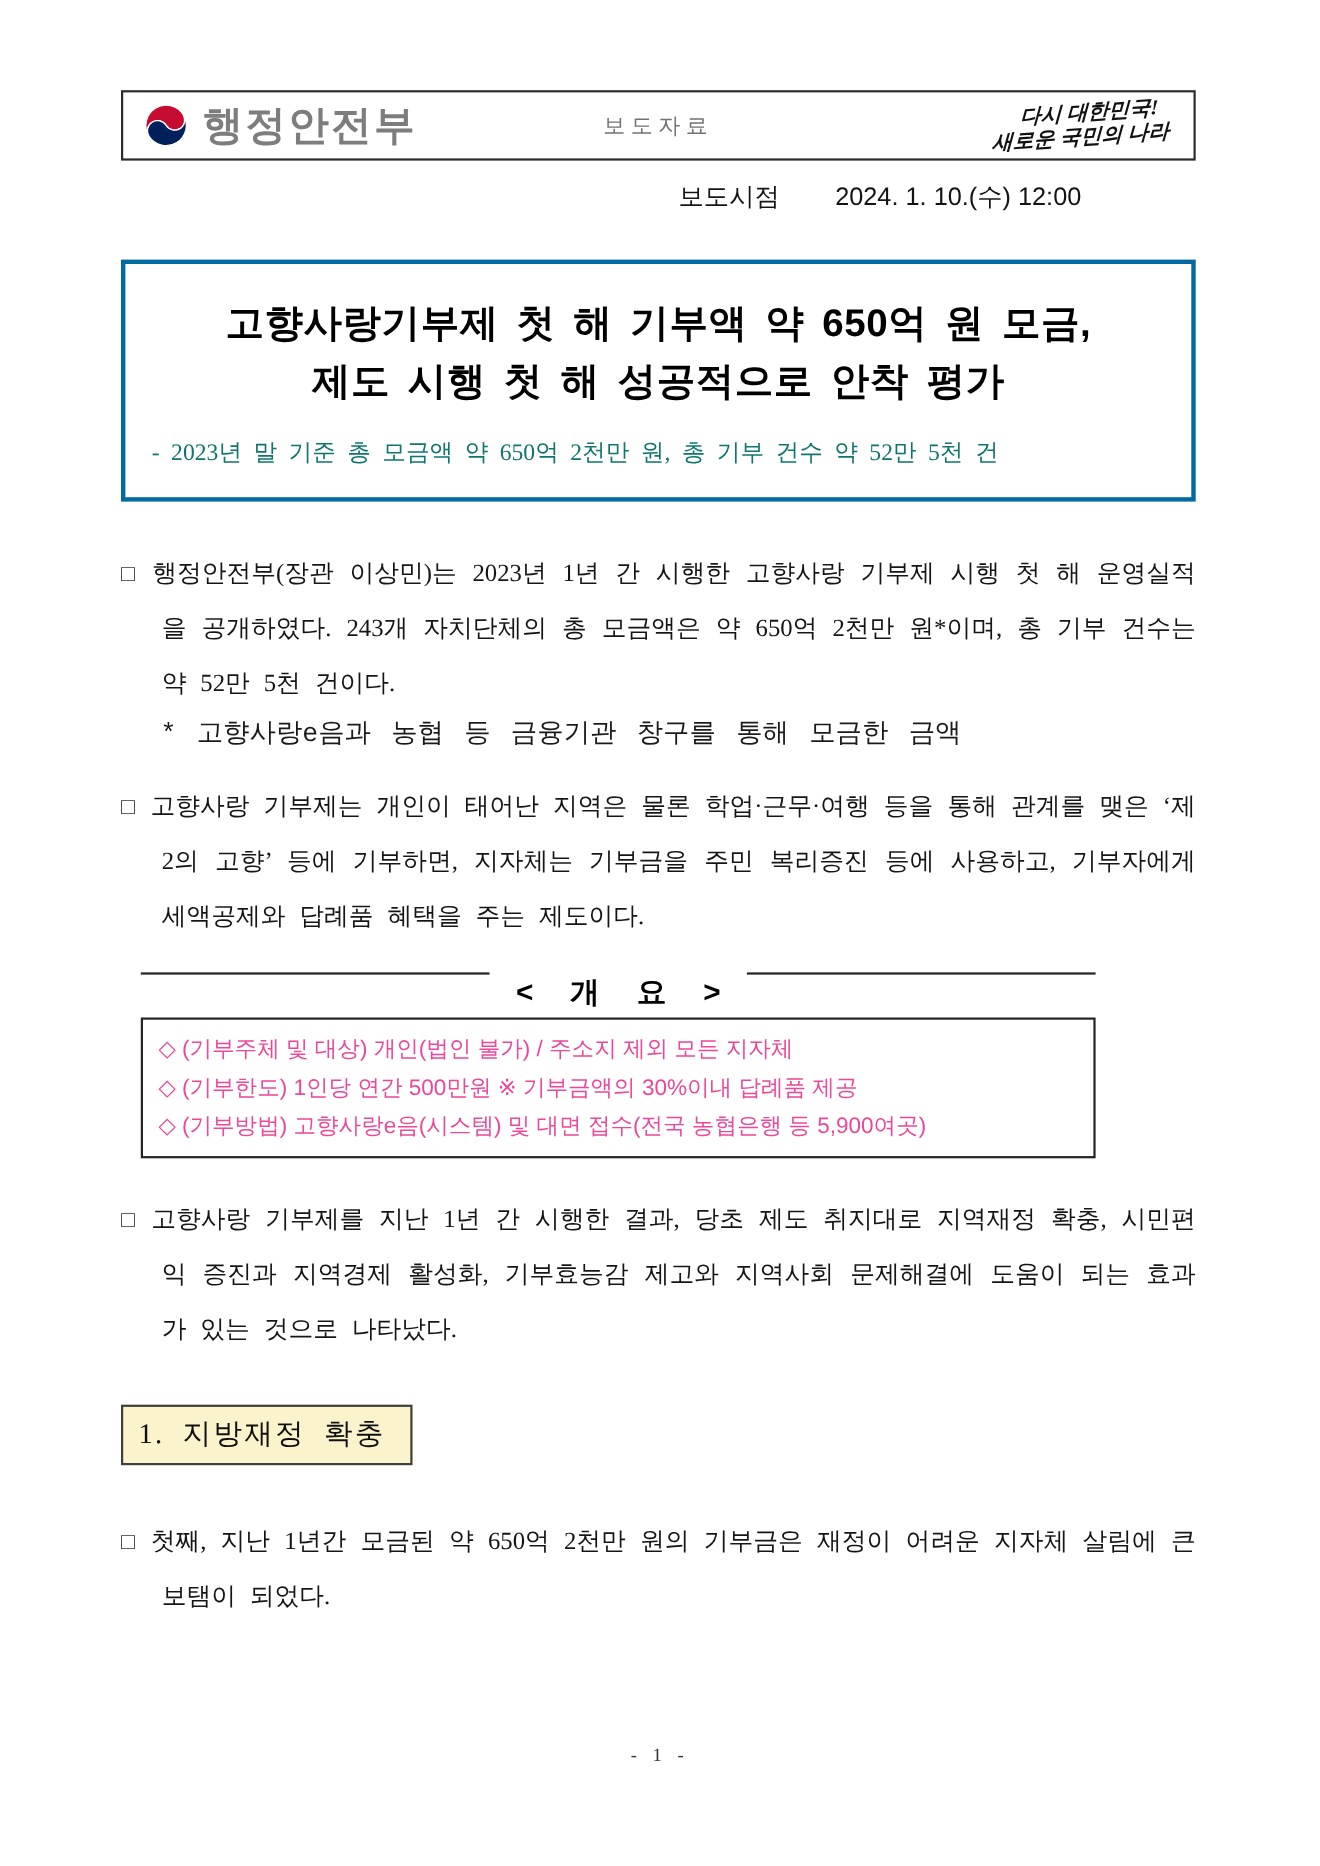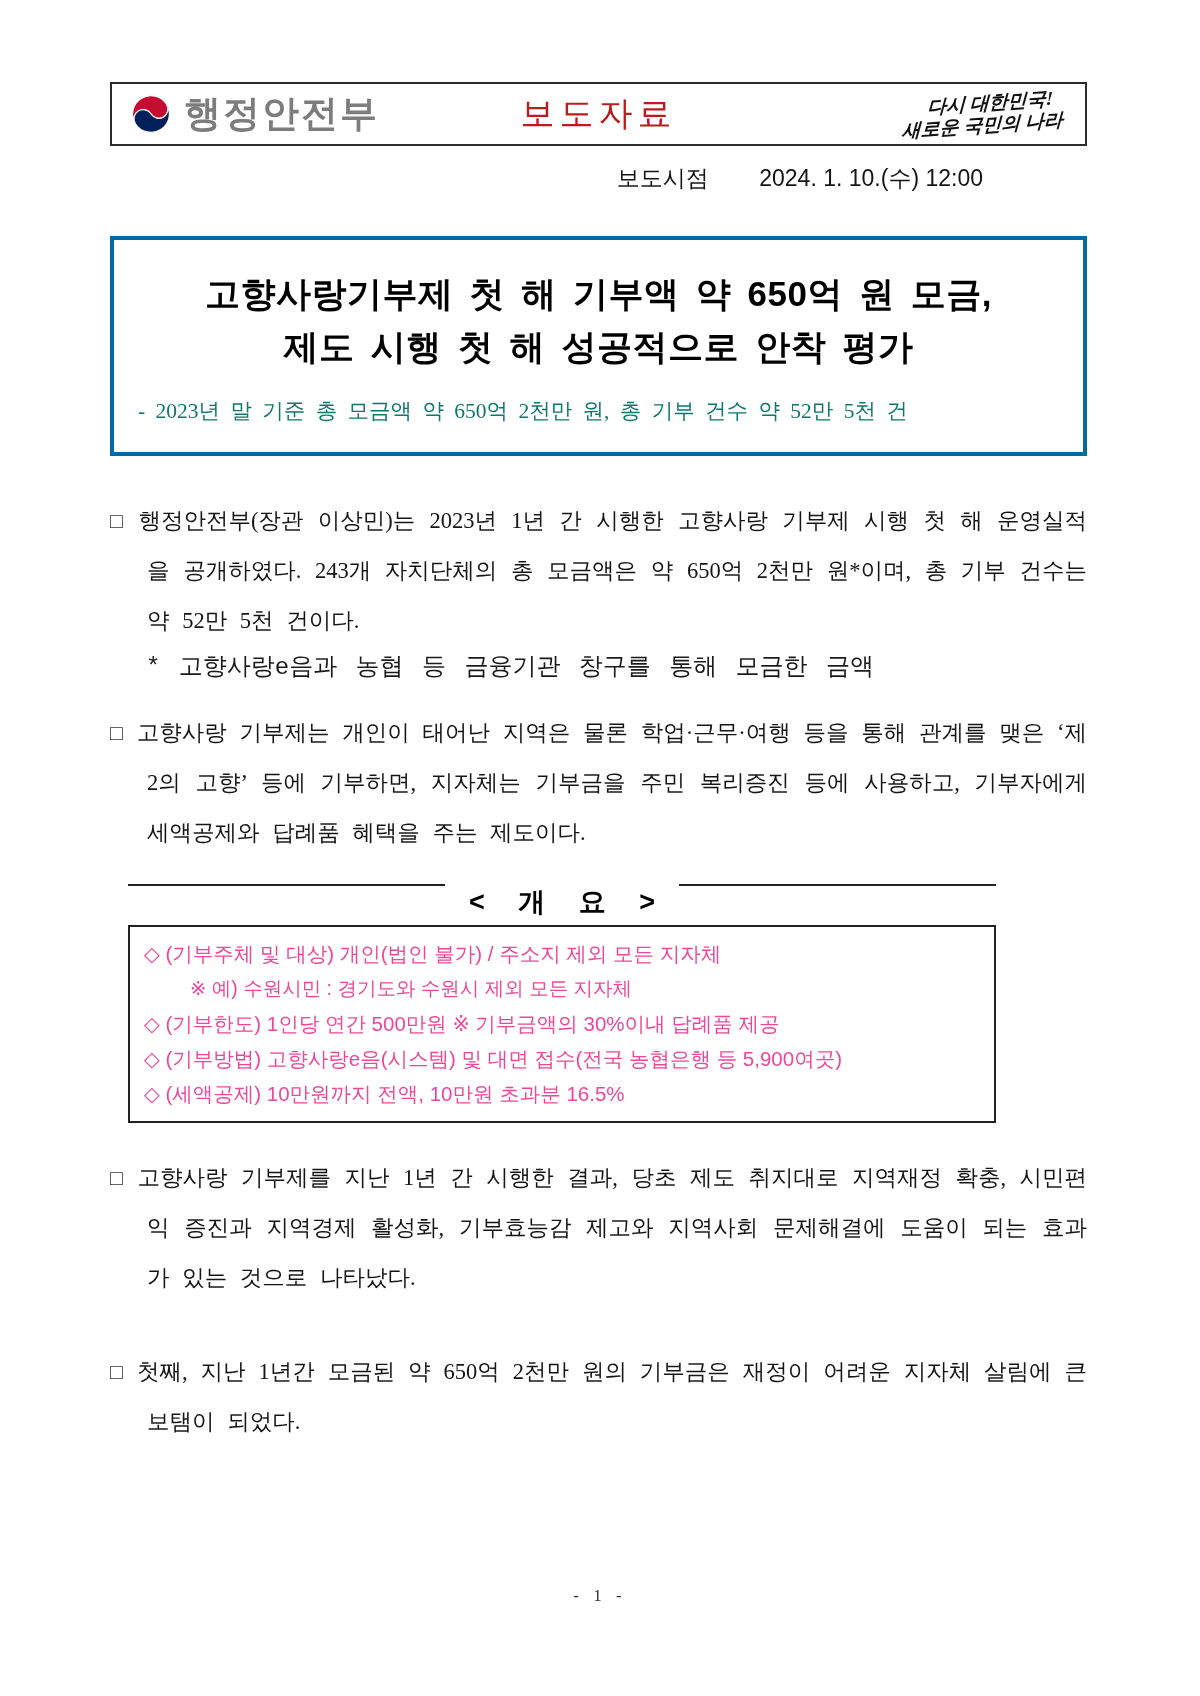--- a/index.html
+++ b/index.html
@@ -19,21 +19,21 @@
   .header-left { flex:1.25; display:flex; align-items:center; gap:10px; }
   .header-center { flex:1; text-align:center; }
   .header-right { flex:1.25; display:flex; justify-content:flex-end; }
   .ministry-name {
     font-family:"Liberation Sans","DejaVu Sans",sans-serif;
     font-weight:bold; font-size:37px; color:#7d7d7d; letter-spacing:2px;
     white-space:nowrap;
   }
   .doc-type {
     font-family:Liberation Sans, sans-serif;
-    font-size:34px; color:#b91c1c; letter-spacing:5px; white-space:nowrap;
+    font-size:20px; color:#737373; letter-spacing:5px; white-space:nowrap;
   }
   .slogan {
     transform:rotate(-4deg) skewX(-6deg);
     font-style:italic; font-weight:bold; font-size:19px; line-height:1.15;
     text-align:center; white-space:nowrap; margin-right:6px;
   }
   .slogan .l2 { margin-left:-14px; }
 
   
   .release-line {
@@ -164,33 +164,32 @@
 
     
     <div class="overview">
       <div class="ov-heading-row">
         <div class="ov-rule"></div>
         <div class="ov-title">&lt; 개 요 &gt;</div>
         <div class="ov-rule"></div>
       </div>
       <div class="ov-box">
         <div class="ov-item">◇ (기부주체 및 대상) 개인(법인 불가) / 주소지 제외 모든 지자체</div>
-        <div class="ov-item ov-indent">※ 예) 수원시민 : 경기도와 수원시 제외 모든 지자체</div>
         <div class="ov-item">◇ (기부한도) 1인당 연간 500만원  ※ 기부금액의 30%이내 답례품 제공</div>
         <div class="ov-item">◇ (기부방법) 고향사랑e음(시스템) 및 대면 접수(전국 농협은행 등 5,900여곳)</div>
-        <div class="ov-item">◇ (세액공제) 10만원까지 전액, 10만원 초과분 16.5%</div>
       </div>
     </div>
 
     
     <p class="para p3">
       <span class="marker">□</span><span>고향사랑 기부제를 지난 1년 간 시행한 결과, 당초 제도 취지대로 지역재정 확충, 시민편익 증진과 지역경제 활성화, 기부효능감 제고와 지역사회 문제해결에 도움이 되는 효과가 있는 것으로 나타났다.</span>
     </p>
 
     
+    <div class="section-badge">1. 지방재정 확충</div>
 
     
     <p class="para p4">
       <span class="marker">□</span><span>첫째, 지난 1년간 모금된 약 650억 2천만 원의 기부금은 재정이 어려운 지자체 살림에 큰 보탬이 되었다.</span>
     </p>
 
   </div>
 
   <div class="page-footer">- 1 -</div>
 </div>

